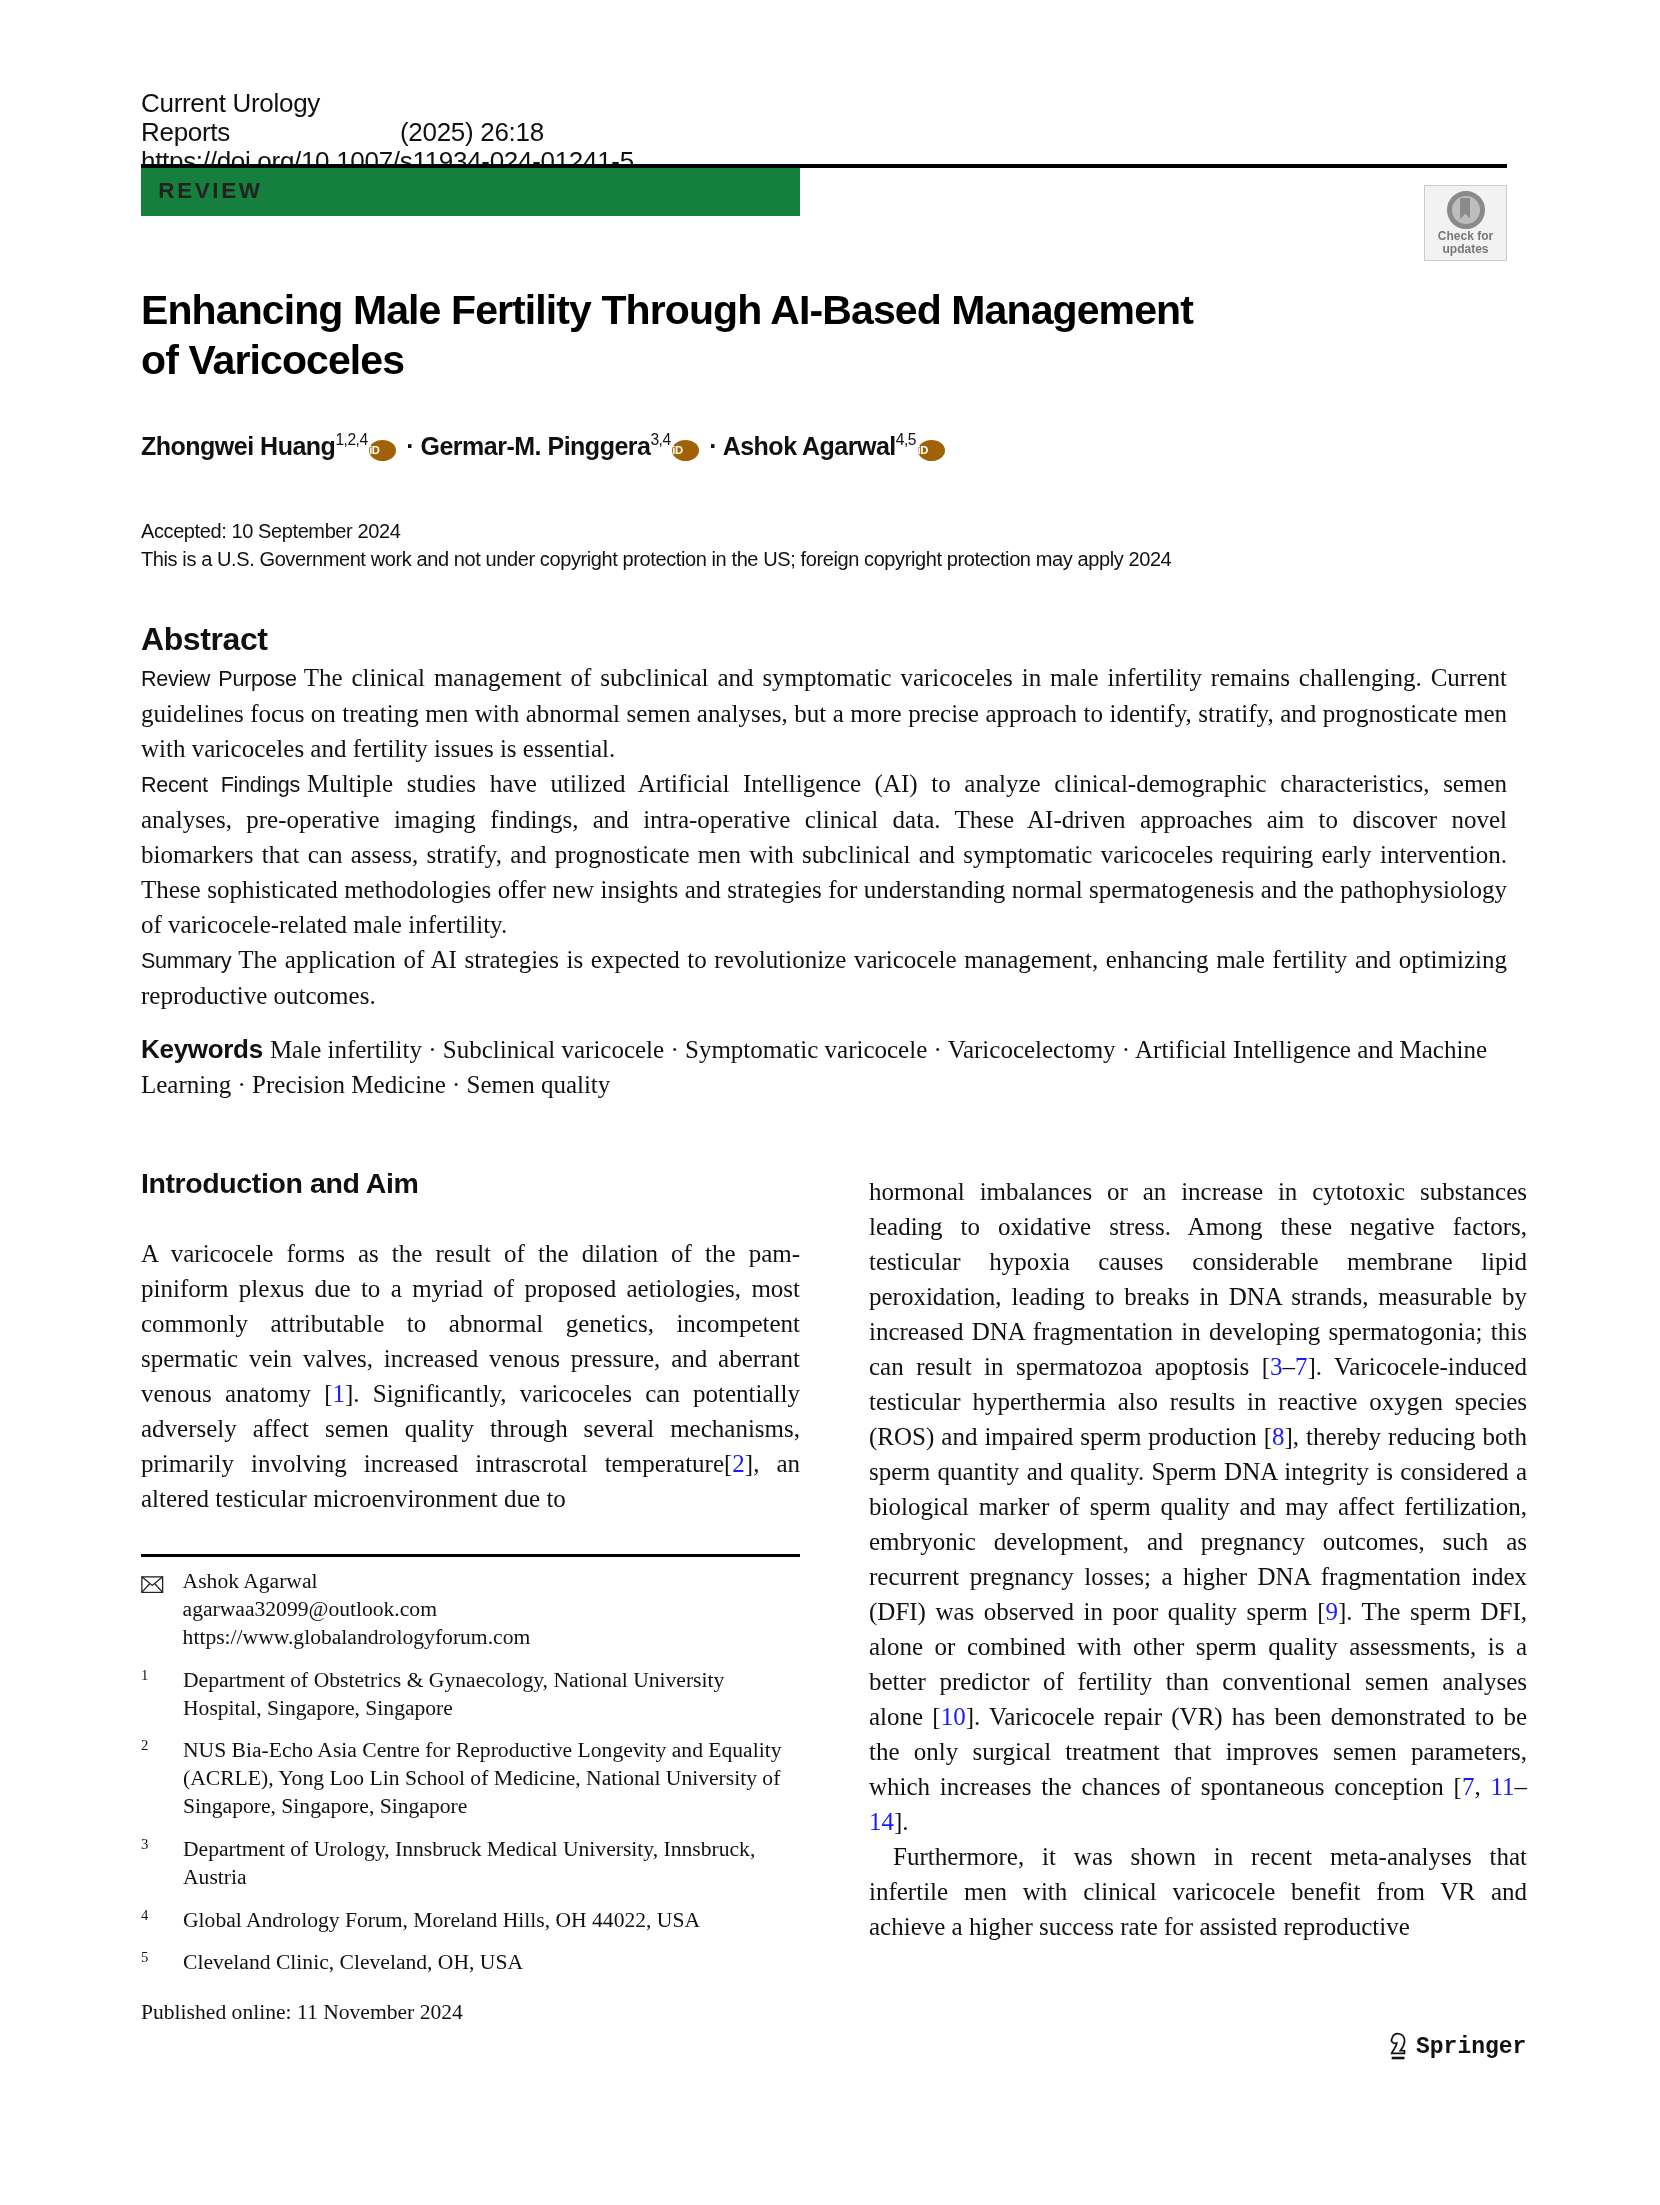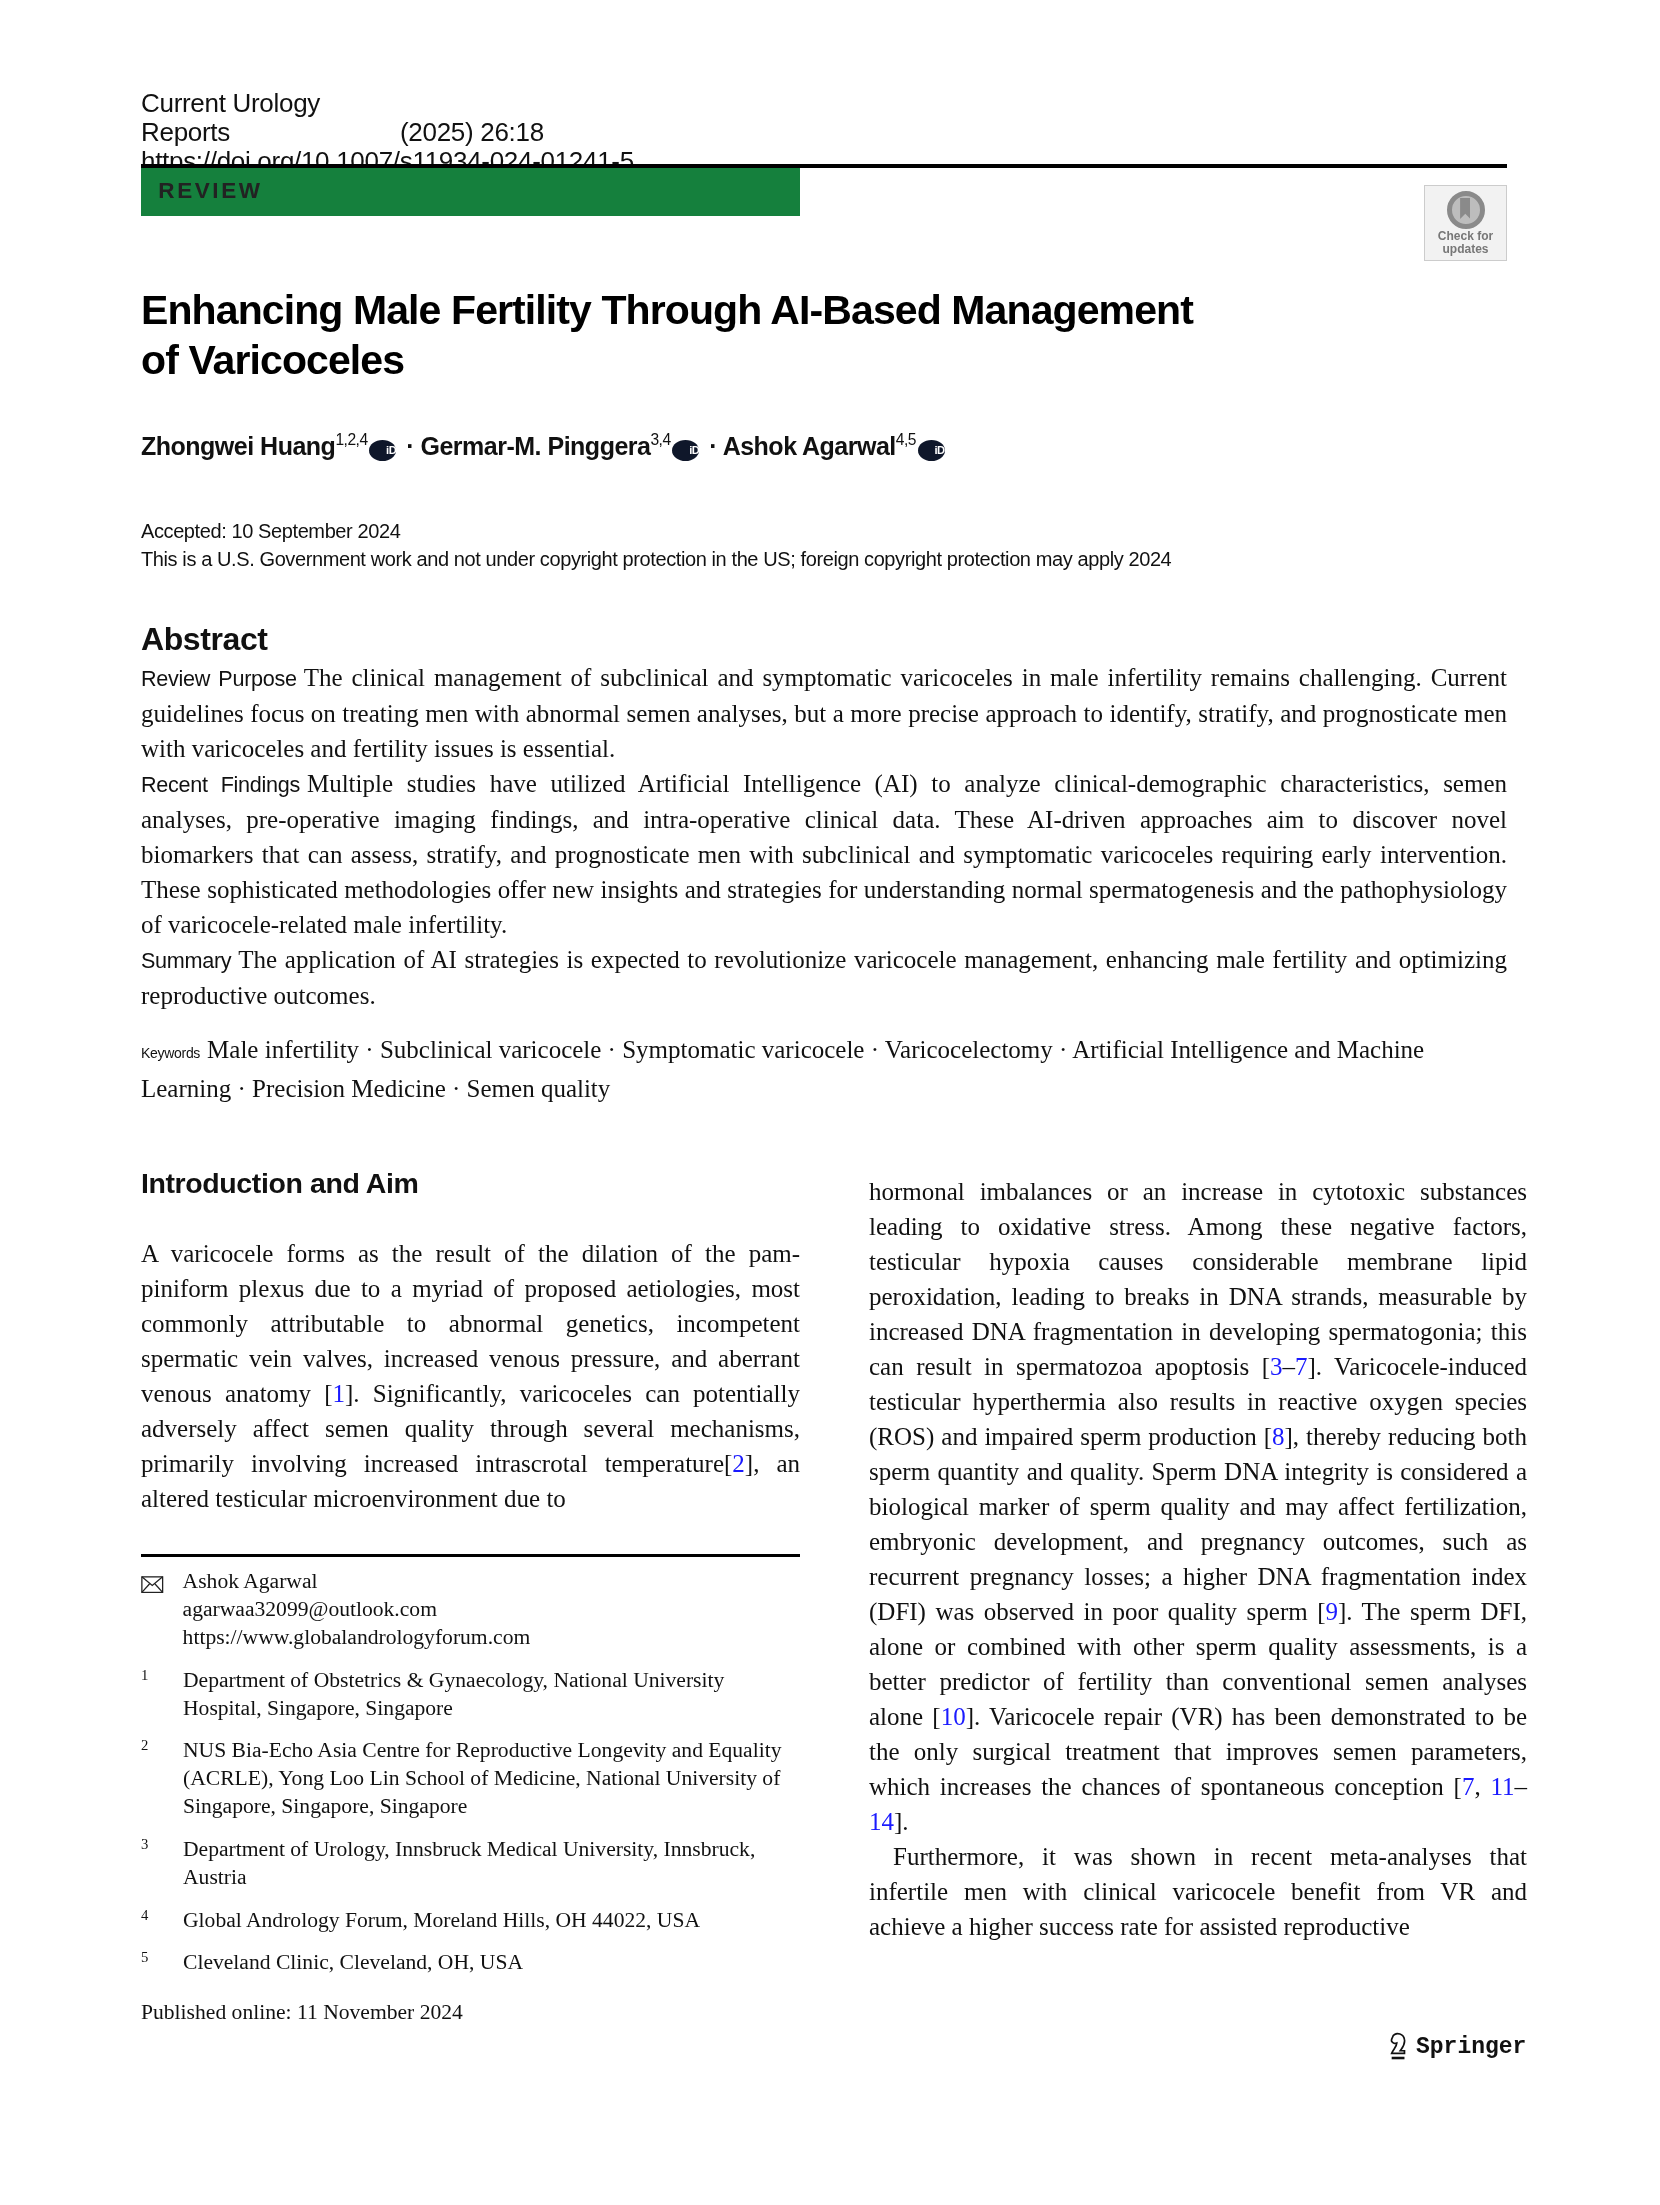--- a/index.html
+++ b/index.html
@@ -14,31 +14,31 @@
     .review-bar span { position: absolute; left: 17.3px; top: 10.4px; font-size: 22.5px; font-weight: bold; letter-spacing: 2.6px; color: #222; }
 
     .check-updates { position: absolute; left: 1424px; top: 185px; width: 83px; height: 76px; border: 1.7px solid #ccc; background: #f2f2f2; box-sizing: border-box; text-align: center; }
     .check-updates .badge { width: 38px; height: 38px; margin: 5.2px auto 0; border-radius: 50%; border: 5.2px solid #8a8a8a; box-sizing: border-box; position: relative; background: #bdbdbd; }
     .check-updates .badge:after { content: ""; position: absolute; left: 8.6px; top: 1.7px; width: 10.4px; height: 21px; background: #8a8a8a; clip-path: polygon(0 0, 100% 0, 100% 100%, 50% 75%, 0 100%); }
     .check-updates .txt { font-size: 12px; line-height: 12px; font-weight: bold; color: #777; margin-top: 0.9px; }
 
     .title { position: absolute; left: 141px; top: 285px; width: 1211px; font-size: 41px; line-height: 50px; font-weight: bold; letter-spacing: -0.9px; color: #000; }
     .authors { position: absolute; left: 141px; top: 431px; font-size: 25px; font-weight: bold; letter-spacing: -0.5px; white-space: nowrap; }
     .authors sup { font-size: 15.6px; font-weight: normal; vertical-align: 10.4px; }
-    .orcid { display: inline-block; width: 27px; height: 21px; border-radius: 50%; background: #0f172a; color: #fff; font-size: 11.2px; font-weight: bold; text-align: right; line-height: 21px; vertical-align: 1.7px; margin: 0 3.5px 0 1.7px; }
+    .orcid { display: inline-block; width: 27px; height: 21px; border-radius: 50%; background: #a16207; color: #fff; font-size: 11.2px; font-weight: bold; text-align: left; line-height: 21px; vertical-align: 1.7px; margin: 0 3.5px 0 1.7px; }
 
     .dates { position: absolute; left: 141px; top: 517px; font-size: 20px; line-height: 28px; letter-spacing: -0.4px; }
 
     .abstract { position: absolute; left: 141px; top: 621px; width: 1366px; }
     .abstract h2 { margin: 0 0 1.7px; font-size: 32px; font-weight: bold; letter-spacing: -0.4px; }
     .abs-para { font-size: 25px; line-height: 35px; margin: 0; text-align: justify; }
     .abs-para .lbl { font-weight: normal; font-size: 21.6px; letter-spacing: -0.3px; margin-right: 7px; }
 
     .keywords { position: absolute; left: 141px; top: 1032px; width: 1366px; font-size: 25px; line-height: 35px; }
-    .keywords .lbl { font-weight: normal; font-size: 14px; letter-spacing: -0.3px; margin-right: 7px; }
+    .keywords .lbl { font-weight: bold; font-size: 26px; letter-spacing: -0.3px; margin-right: 7px; }
 
     .col-left { position: absolute; left: 141px; top: 1167px; width: 659px; }
     .col-right { position: absolute; left: 849px; top: 1174px; width: 658px; margin-left: 20px; }
     .section-h { font-size: 28.5px; font-weight: bold; letter-spacing: -0.4px; margin: 0 0 36px; }
     .body-p { font-size: 25px; line-height: 35px; margin: 0; text-align: justify; hyphens: manual; }
     .body-p.indent { text-indent: 24px; }
     .ref { color: #1a1aff; }
 
     .fn-rule { position: absolute; left: 141px; top: 1554px; width: 659px; height: 2.6px; background: #000; }
     .footnotes { position: absolute; left: 141px; top: 1567px; width: 659px; font-size: 21.6px; line-height: 28px; }

